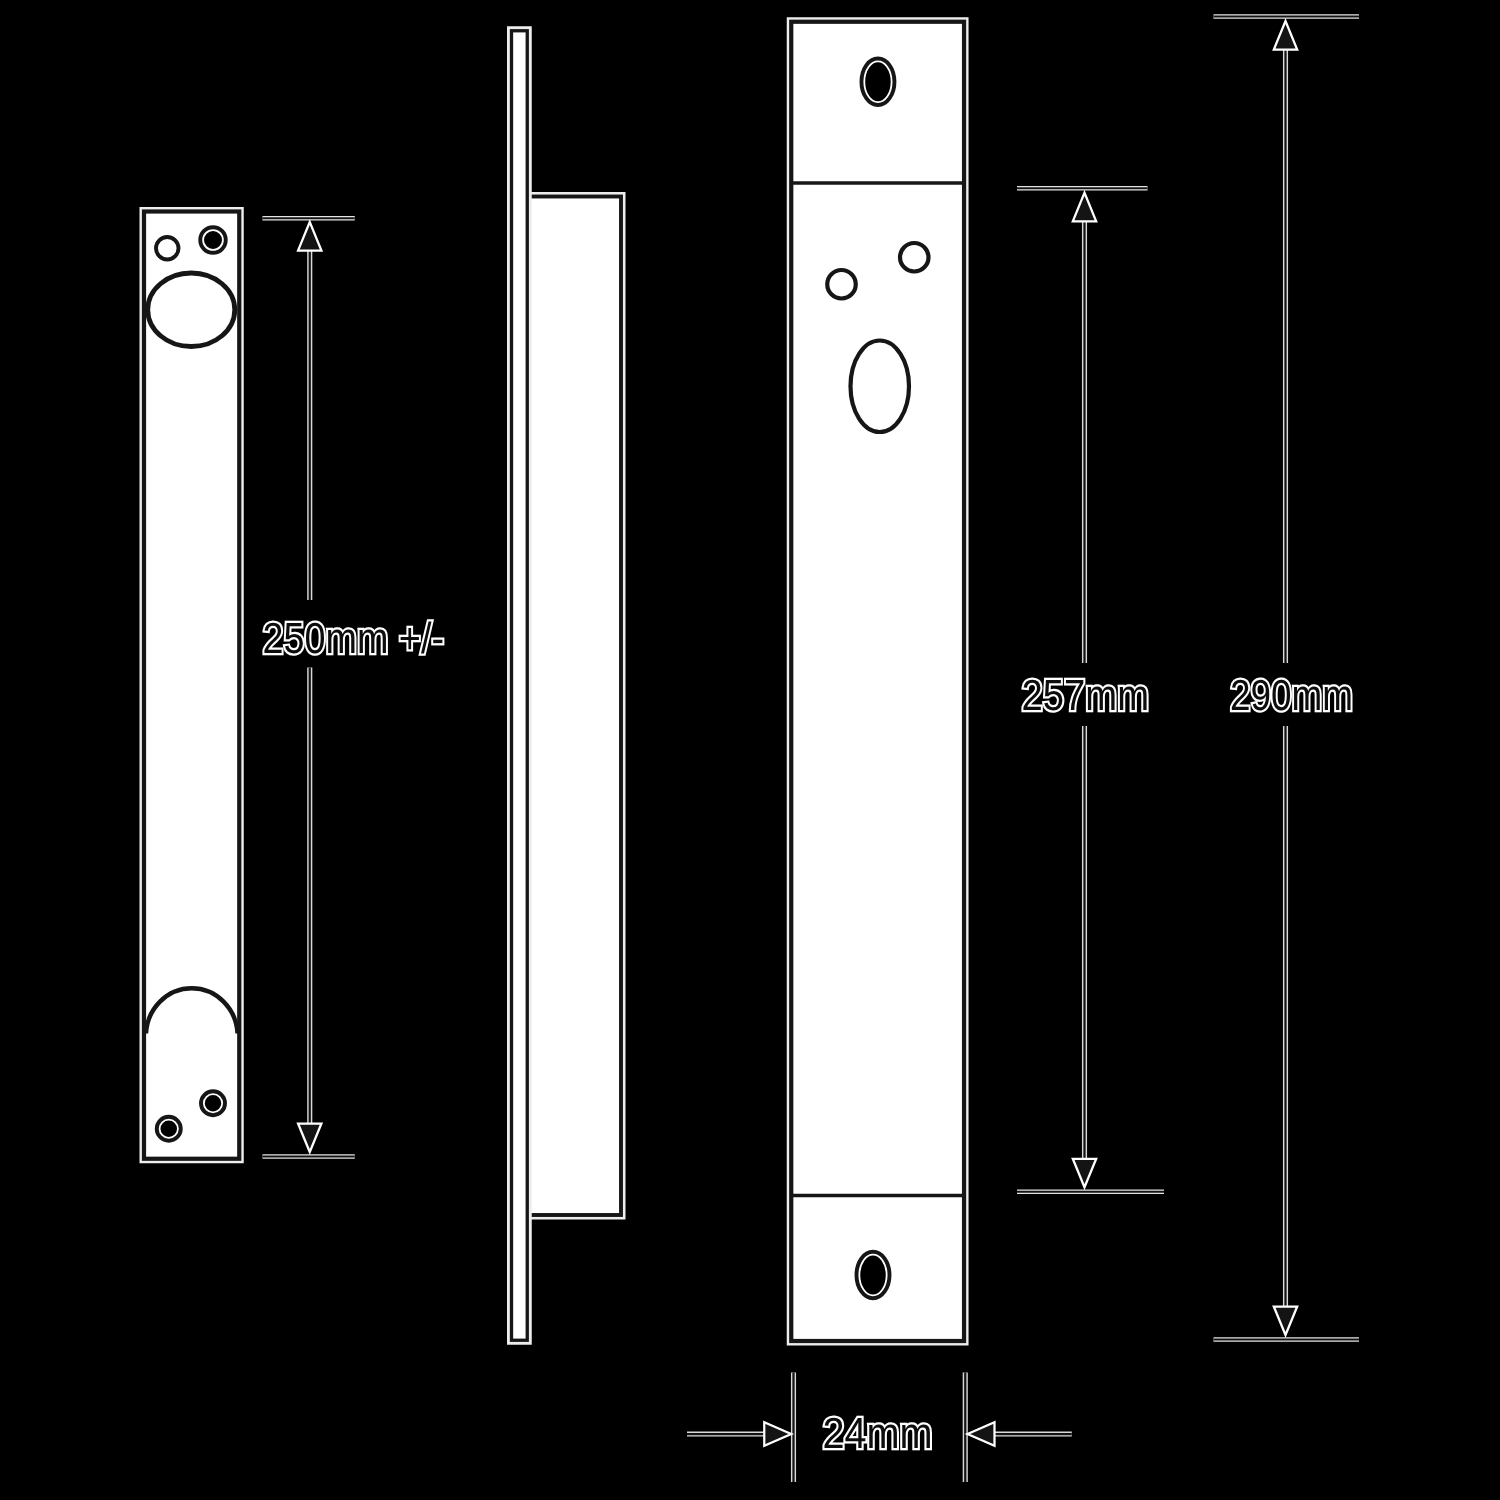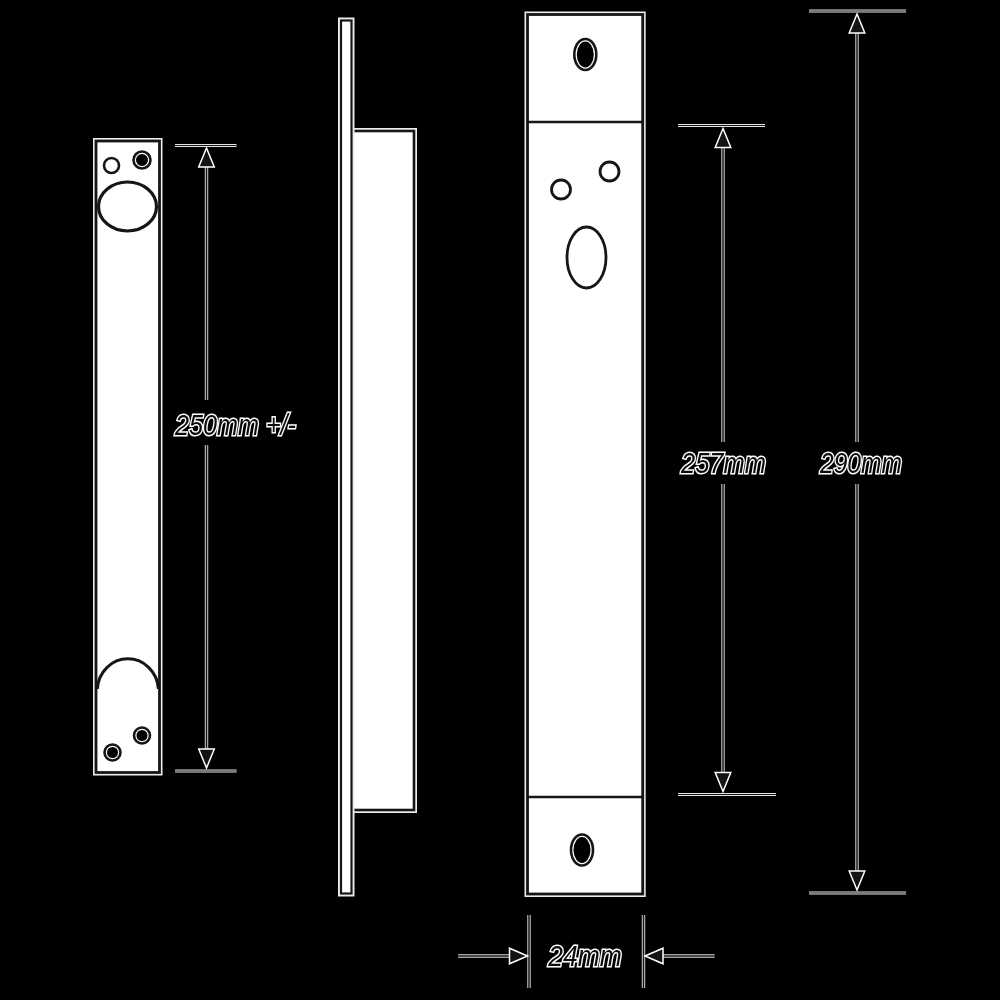--- a/index.html
+++ b/index.html
@@ -8,21 +8,20 @@
     width: 1000px;
     height: 1000px;
     background: #000000;
     overflow: hidden;
   }
   .stage {
     position: relative;
     width: 1000px;
     height: 1000px;
     background: #000000;
-    font-style: italic;
   }
   svg { display: block; }
 
   
   .halo-line { stroke: #d9d9d9; stroke-width: 3.4; fill: none; stroke-linecap: butt; }
   .ink-line  { stroke: #141414; stroke-width: 1.5; fill: none; stroke-linecap: butt; }
   .tick-halo { stroke: #e3e3e3; stroke-width: 3.0; fill: none; }
   .tick-ink  { stroke: #141414; stroke-width: 1.2; fill: none; }
 
   .shape-halo { fill: none; stroke: #ededed; stroke-width: 6; }

